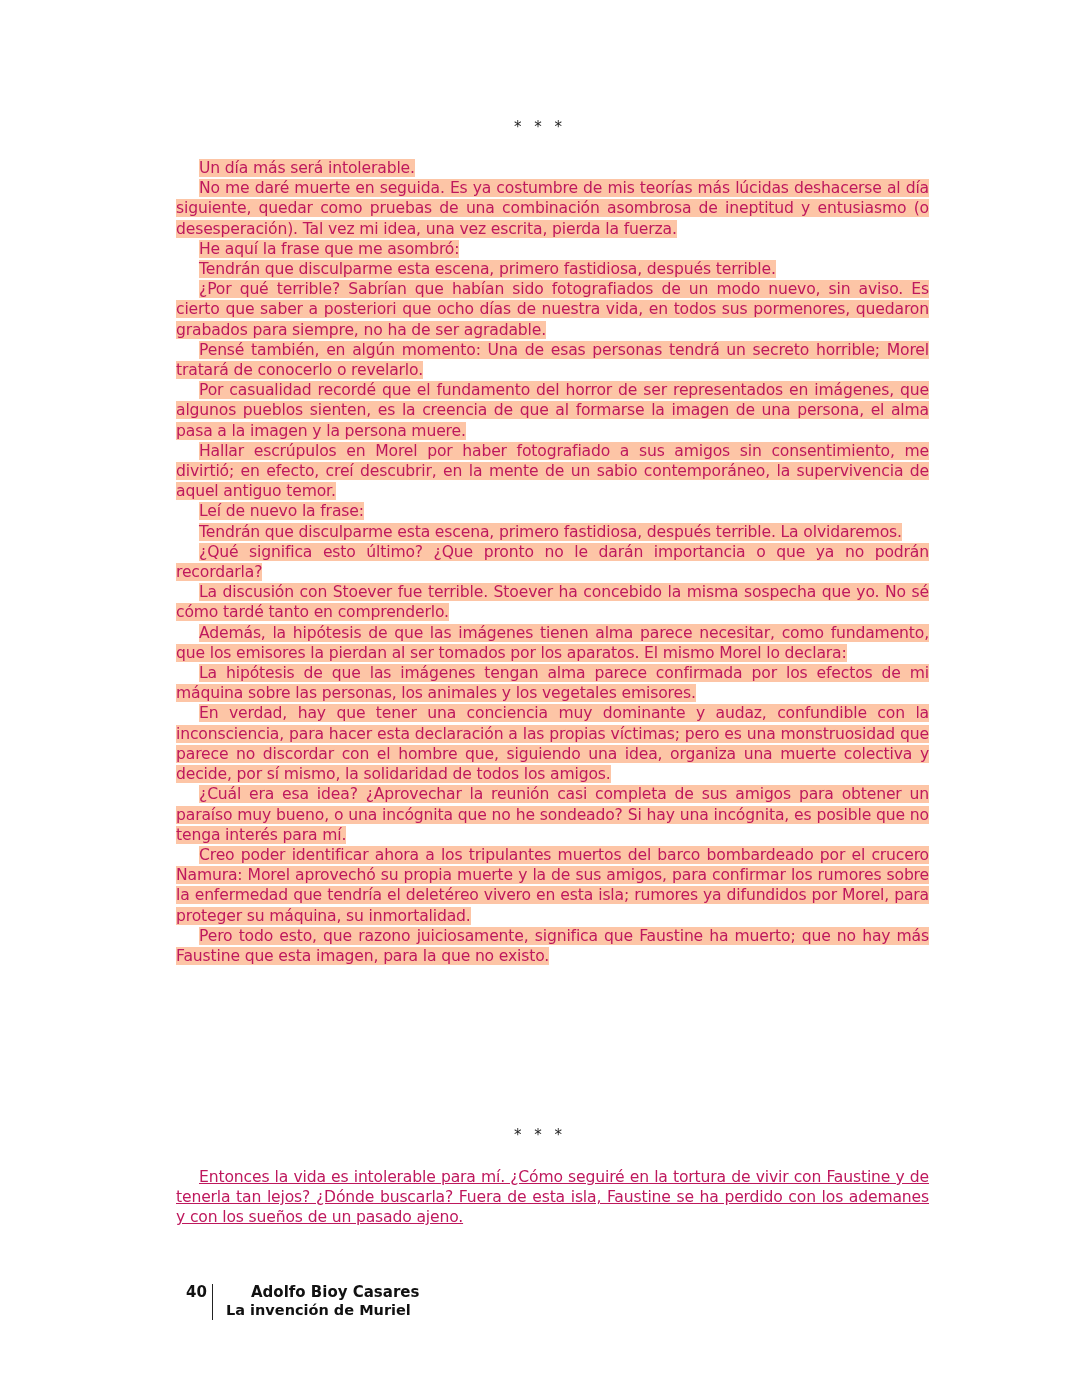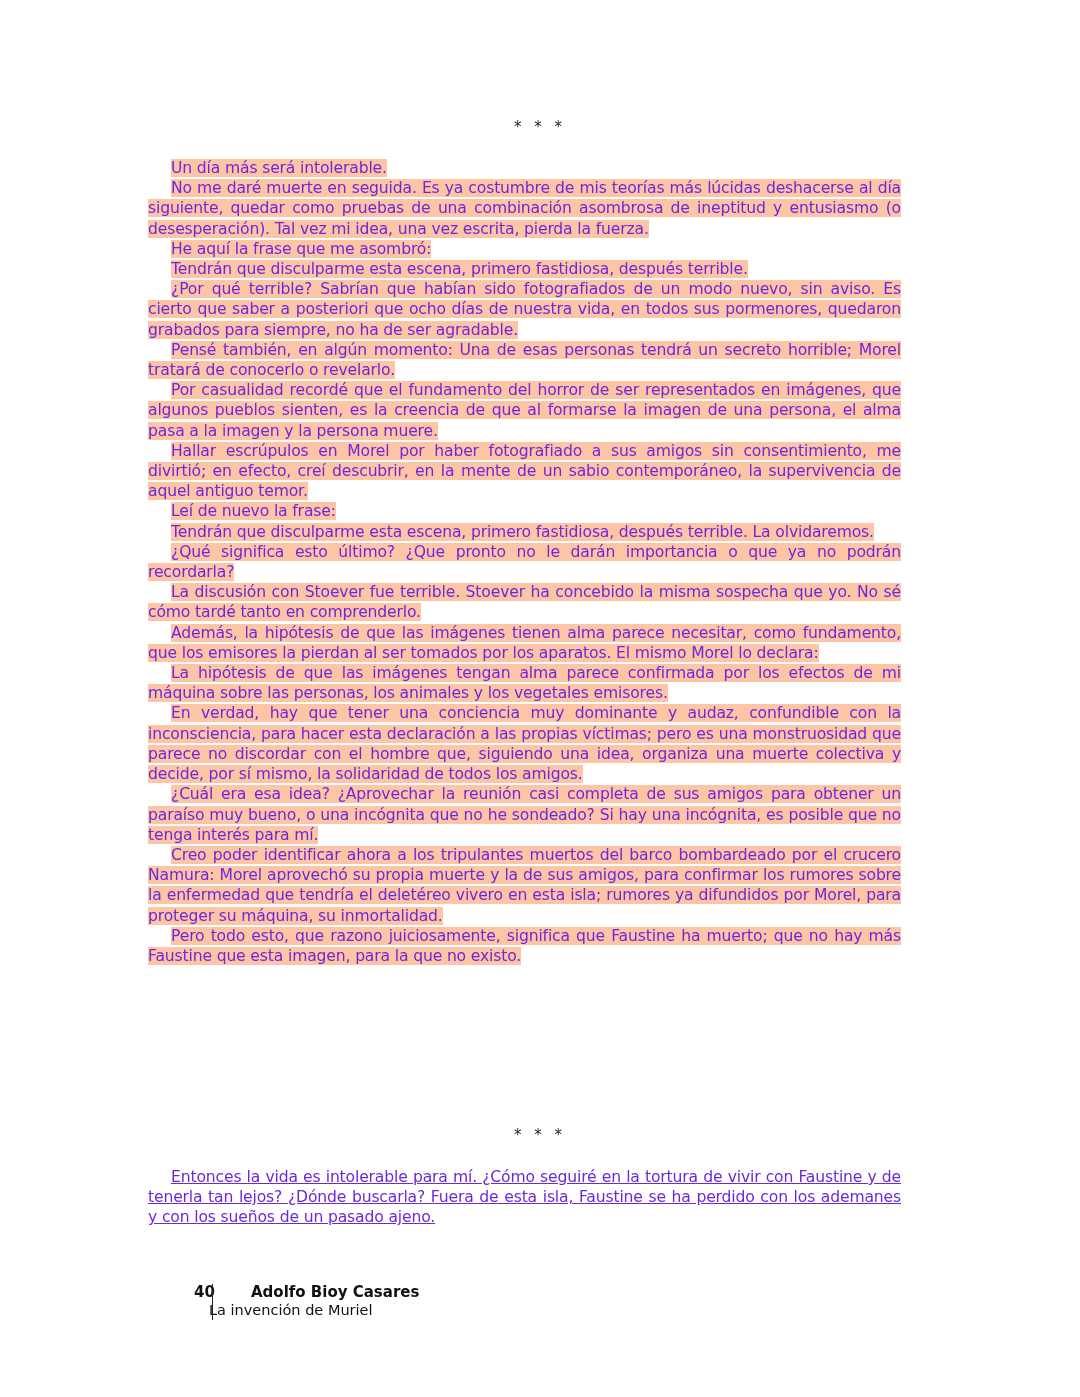--- a/index.html
+++ b/index.html
@@ -1,29 +1,29 @@
 <!DOCTYPE html>
 <html><head>
 <meta charset="utf-8">
 <style>
   html, body { margin: 0; padding: 0; background: #ffffff; }
   body { width: 1080px; height: 1397px; position: relative; overflow: hidden; }
   .page { position: absolute; left: 0; top: 0; width: 1080px; height: 1397px; background: #fff; }
   .sep { position: absolute; left: 0; width: 1080px; text-align: center;
          font-family: "DejaVu Sans", sans-serif; font-size: 15px; color: #222; letter-spacing: 4px; }
-  .body-text { position: absolute; left: 148px; width: 753px;
+  .body-text { position: absolute; left: 176px; width: 753px;
                font-family: "DejaVu Sans", sans-serif; font-size: 15.6px; line-height: 20.2px;
-               color: #6d28d9; text-align: justify; letter-spacing: -0.15px; }
+               color: #be185d; text-align: justify; letter-spacing: -0.15px; }
   .body-text p { margin: 0; text-indent: 23px; }
   .hl p span.h { background: #fdc5a6; }
   .footer { position: absolute; left: 186px; top: 1283px; font-family: "DejaVu Sans", sans-serif; color: #111; }
-  .footer .num { position: absolute; left: 8px; top: 0; font-weight: bold; font-size: 15px; }
+  .footer .num { position: absolute; left: 0; top: 0; font-weight: bold; font-size: 15px; }
   .footer .bar { position: absolute; left: 26px; top: 1px; width: 1px; height: 36px; background: #222; }
   .footer .author { position: absolute; left: 33px; top: 0; font-weight: bold; font-size: 15px; white-space: nowrap; margin-left: 32px; }
-  .footer .title { position: absolute; left: 23px; top: 19px; font-size: 14.5px; white-space: nowrap; }
+  .footer .title { position: absolute; left: 40px; top: 19px; font-size: 14.5px; white-space: nowrap; font-weight: bold; }
 </style>
 </head>
 <body>
 
 <div class="page">
 
   <div class="sep" style="top:118px;">* * *</div>
 
   <div class="body-text hl" style="top:158px;">
     <p><span class="h">Un día más será intolerable.</span></p>

